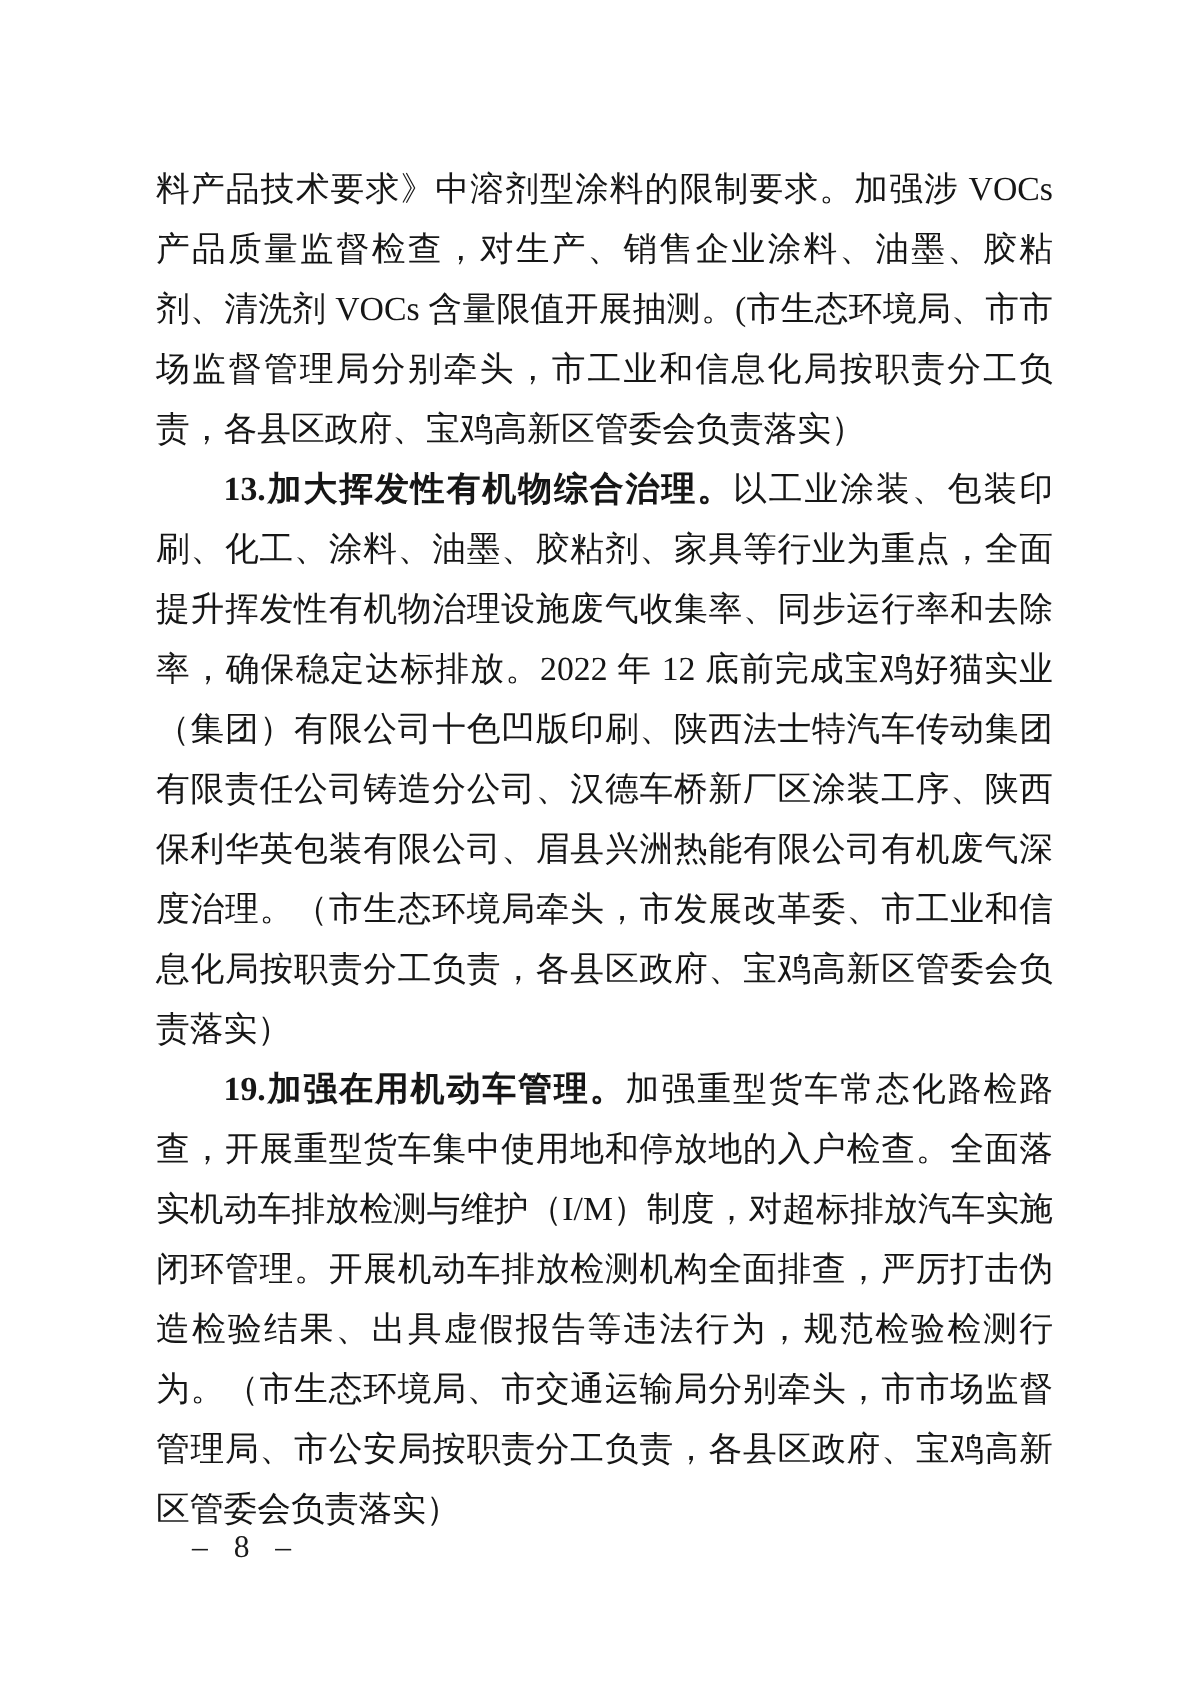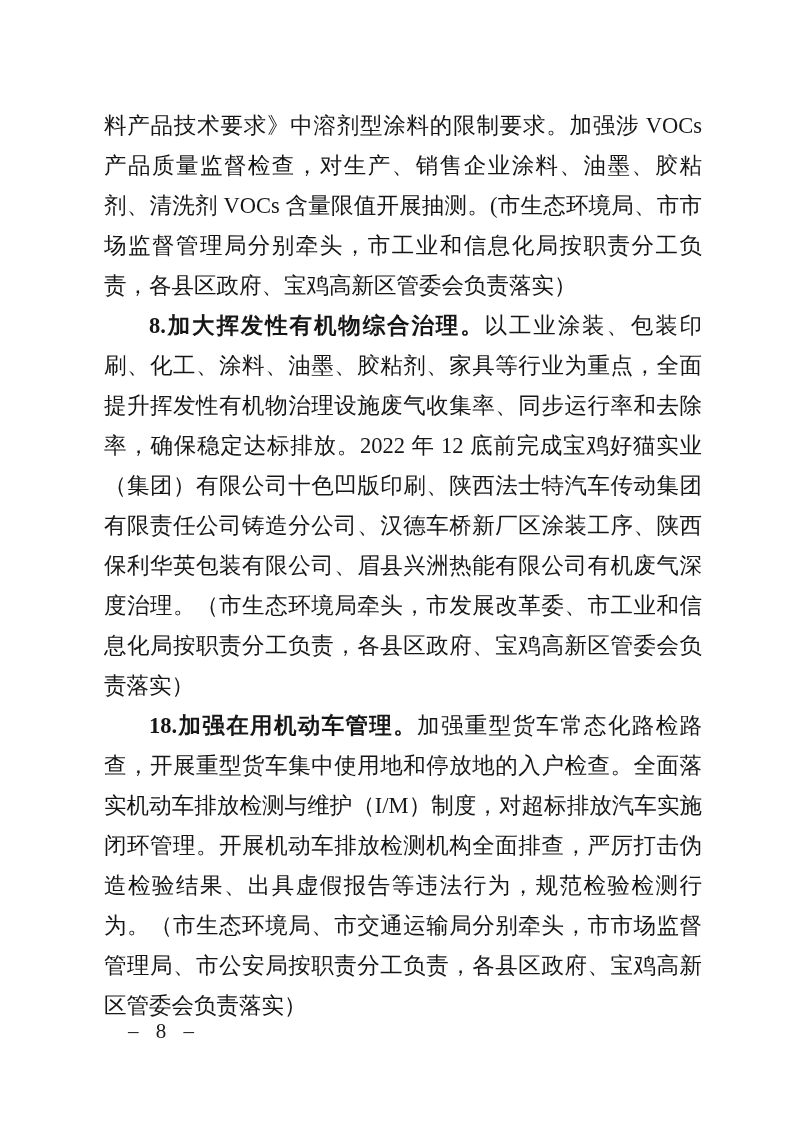--- a/index.html
+++ b/index.html
@@ -51,21 +51,21 @@
   }
 </style>
 </head>
 <body>
 
 <div class="page">
   <div class="doc-content">
 
     <p class="para no-indent"><span>料产品技术要求》中溶剂型涂料的限制要求。加强涉 VOCs 产品质量监督检查，对生产、销售企业涂料、油墨、胶粘剂、清洗剂 VOCs 含量限值开展抽测。(市生态环境局、市市场监督管理局分别牵头，市工业和信息化局按职责分工负责，各县区政府、宝鸡高新区管委会负责落实）</span></p>
 
-    <p class="para"><span class="lead">8.加大挥发性有机物综合治理。</span><span>以工业涂装、包装印刷、化工、涂料、油墨、胶粘剂、家具等行业为重点，全面提升挥发性有机物治理设施废气收集率、同步运行率和去除率，确保稳定达标排放。2022 年 12 底前完成宝鸡好猫实业（集团）有限公司十色凹版印刷、陕西法士特汽车传动集团有限责任公司铸造分公司、汉德车桥新厂区涂装工序、陕西保利华英包装有限公司、眉县兴洲热能有限公司有机废气深度治理。（市生态环境局牵头，市发展改革委、市工业和信息化局按职责分工负责，各县区政府、宝鸡高新区管委会负责落实）</span></p>
+    <p class="para"><span class="lead">13.加大挥发性有机物综合治理。</span><span>以工业涂装、包装印刷、化工、涂料、油墨、胶粘剂、家具等行业为重点，全面提升挥发性有机物治理设施废气收集率、同步运行率和去除率，确保稳定达标排放。2022 年 12 底前完成宝鸡好猫实业（集团）有限公司十色凹版印刷、陕西法士特汽车传动集团有限责任公司铸造分公司、汉德车桥新厂区涂装工序、陕西保利华英包装有限公司、眉县兴洲热能有限公司有机废气深度治理。（市生态环境局牵头，市发展改革委、市工业和信息化局按职责分工负责，各县区政府、宝鸡高新区管委会负责落实）</span></p>
 
 
-    <p class="para"><span class="lead">18.加强在用机动车管理。</span><span>加强重型货车常态化路检路查，开展重型货车集中使用地和停放地的入户检查。全面落实机动车排放检测与维护（I/M）制度，对超标排放汽车实施闭环管理。开展机动车排放检测机构全面排查，严厉打击伪造检验结果、出具虚假报告等违法行为，规范检验检测行为。（市生态环境局、市交通运输局分别牵头，市市场监督管理局、市公安局按职责分工负责，各县区政府、宝鸡高新区管委会负责落实）</span></p>
+    <p class="para"><span class="lead">19.加强在用机动车管理。</span><span>加强重型货车常态化路检路查，开展重型货车集中使用地和停放地的入户检查。全面落实机动车排放检测与维护（I/M）制度，对超标排放汽车实施闭环管理。开展机动车排放检测机构全面排查，严厉打击伪造检验结果、出具虚假报告等违法行为，规范检验检测行为。（市生态环境局、市交通运输局分别牵头，市市场监督管理局、市公安局按职责分工负责，各县区政府、宝鸡高新区管委会负责落实）</span></p>
 
   </div>
 
   <div class="page-number">– 8 –</div>
 </div>
 
 </body></html>

